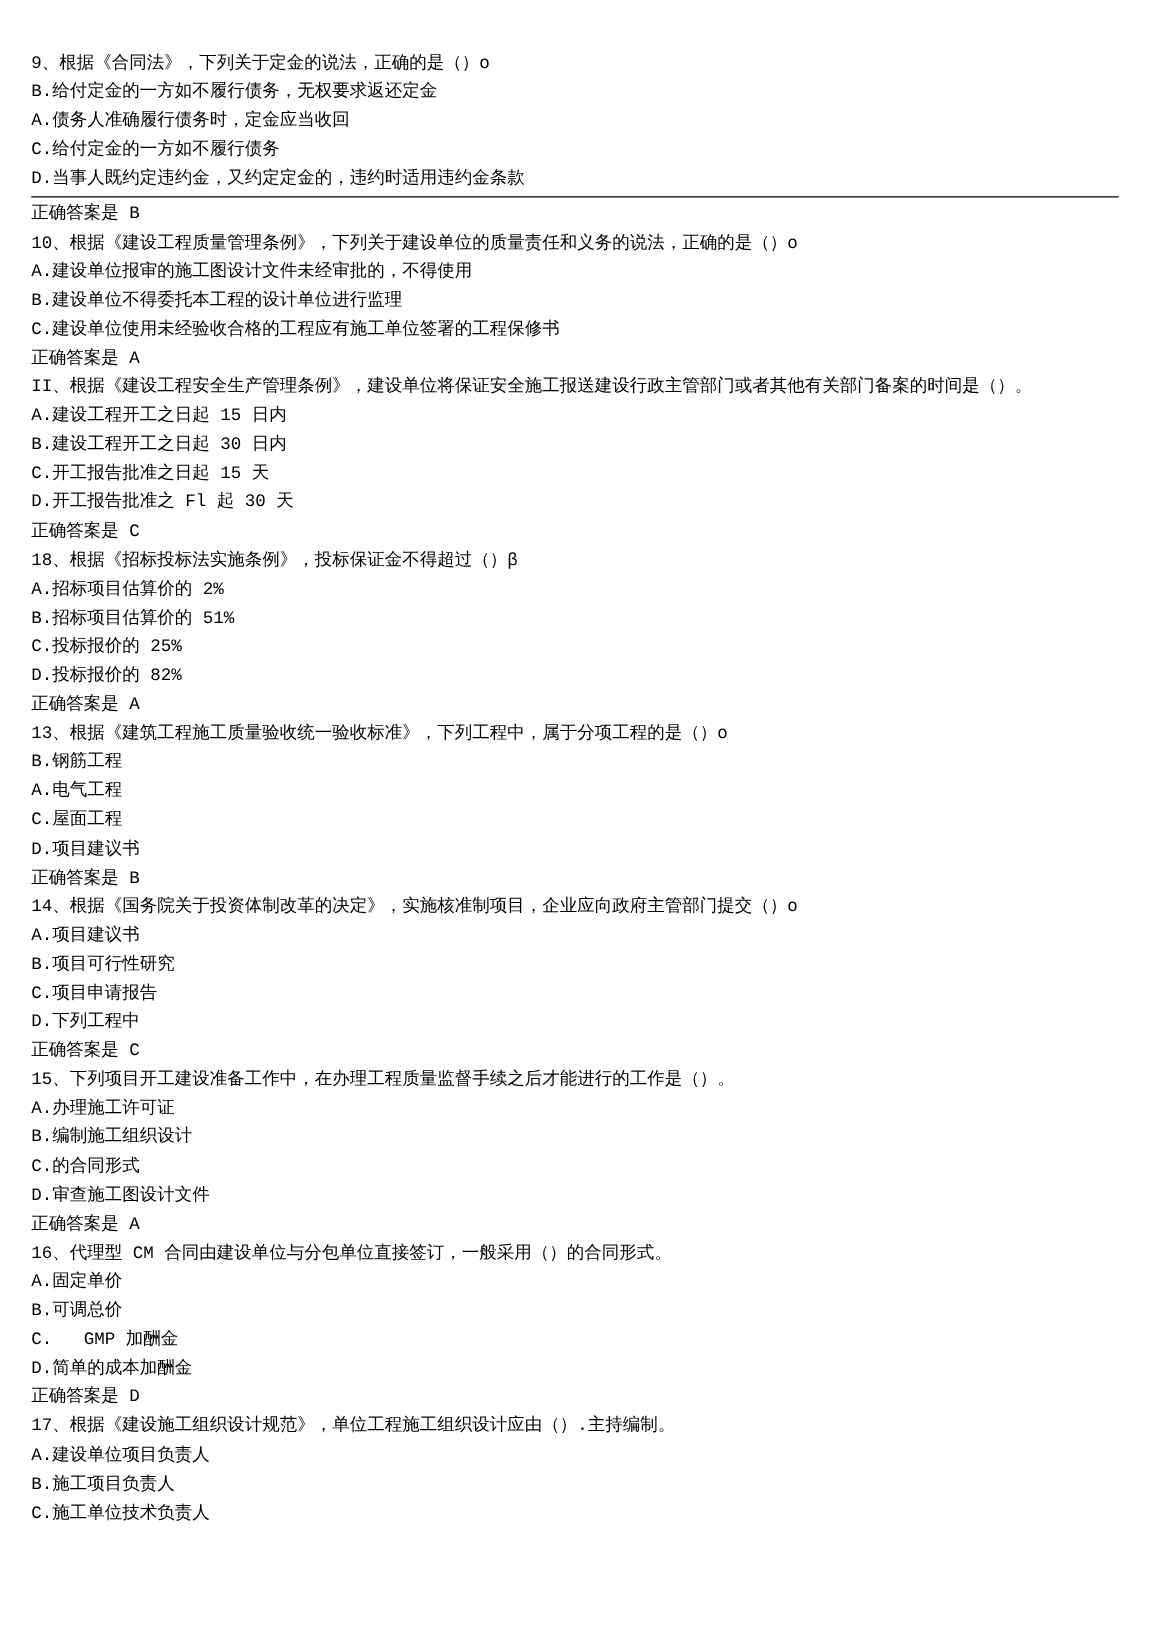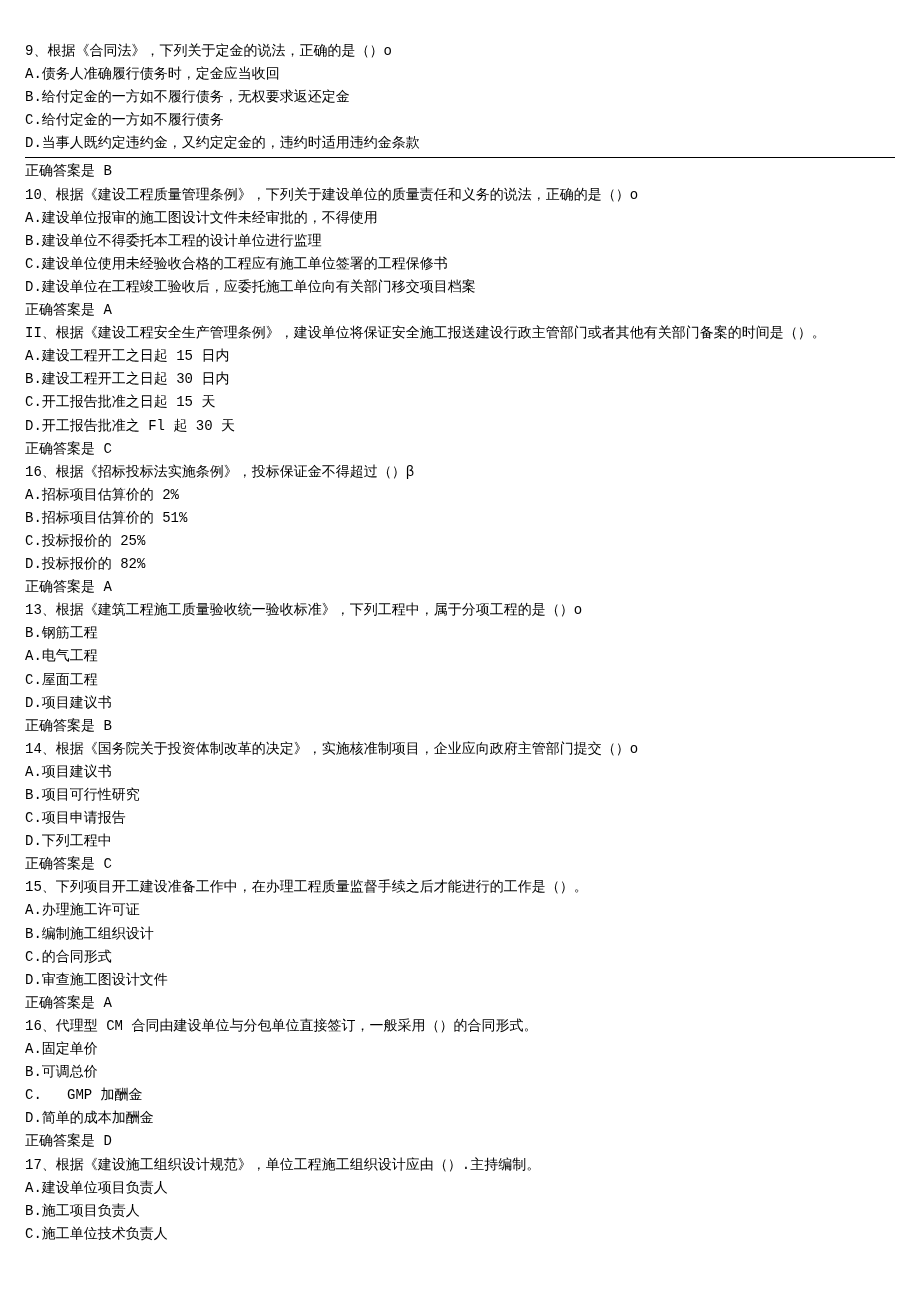--- a/index.html
+++ b/index.html
@@ -20,39 +20,38 @@
       border: none;
       border-top: 1px solid #000;
       margin: 2px 0;
     }
   </style>
 </head>
 <body>
 
 <div id="content">
     <div class="line">9、根据《合同法》，下列关于定金的说法，正确的是（）o</div>
+    <div class="line">B.给付定金的一方如不履行债务，无权要求返还定金</div>
     <div class="line">A.债务人准确履行债务时，定金应当收回</div>
-    <div class="line">B.给付定金的一方如不履行债务，无权要求返还定金</div>
     <div class="line">C.给付定金的一方如不履行债务</div>
     <div class="line">D.当事人既约定违约金，又约定定金的，违约时适用违约金条款</div>
     <hr class="hr">
     <div class="line">正确答案是 B</div>
     <div class="line">10、根据《建设工程质量管理条例》，下列关于建设单位的质量责任和义务的说法，正确的是（）o</div>
     <div class="line">A.建设单位报审的施工图设计文件未经审批的，不得使用</div>
     <div class="line">B.建设单位不得委托本工程的设计单位进行监理</div>
     <div class="line">C.建设单位使用未经验收合格的工程应有施工单位签署的工程保修书</div>
-    <div class="line">D.建设单位在工程竣工验收后，应委托施工单位向有关部门移交项目档案</div>
     <div class="line">正确答案是 A</div>
     <div class="line">II、根据《建设工程安全生产管理条例》，建设单位将保证安全施工报送建设行政主管部门或者其他有关部门备案的时间是（）。</div>
     <div class="line">A.建设工程开工之日起 15 日内</div>
     <div class="line">B.建设工程开工之日起 30 日内</div>
     <div class="line">C.开工报告批准之日起 15 天</div>
     <div class="line">D.开工报告批准之 Fl 起 30 天</div>
     <div class="line">正确答案是 C</div>
-    <div class="line">16、根据《招标投标法实施条例》，投标保证金不得超过（）β</div>
+    <div class="line">18、根据《招标投标法实施条例》，投标保证金不得超过（）β</div>
     <div class="line">A.招标项目估算价的 2%</div>
     <div class="line">B.招标项目估算价的 51%</div>
     <div class="line">C.投标报价的 25%</div>
     <div class="line">D.投标报价的 82%</div>
     <div class="line">正确答案是 A</div>
     <div class="line">13、根据《建筑工程施工质量验收统一验收标准》，下列工程中，属于分项工程的是（）o</div>
     <div class="line">B.钢筋工程</div>
     <div class="line">A.电气工程</div>
     <div class="line">C.屋面工程</div>
     <div class="line">D.项目建议书</div>

